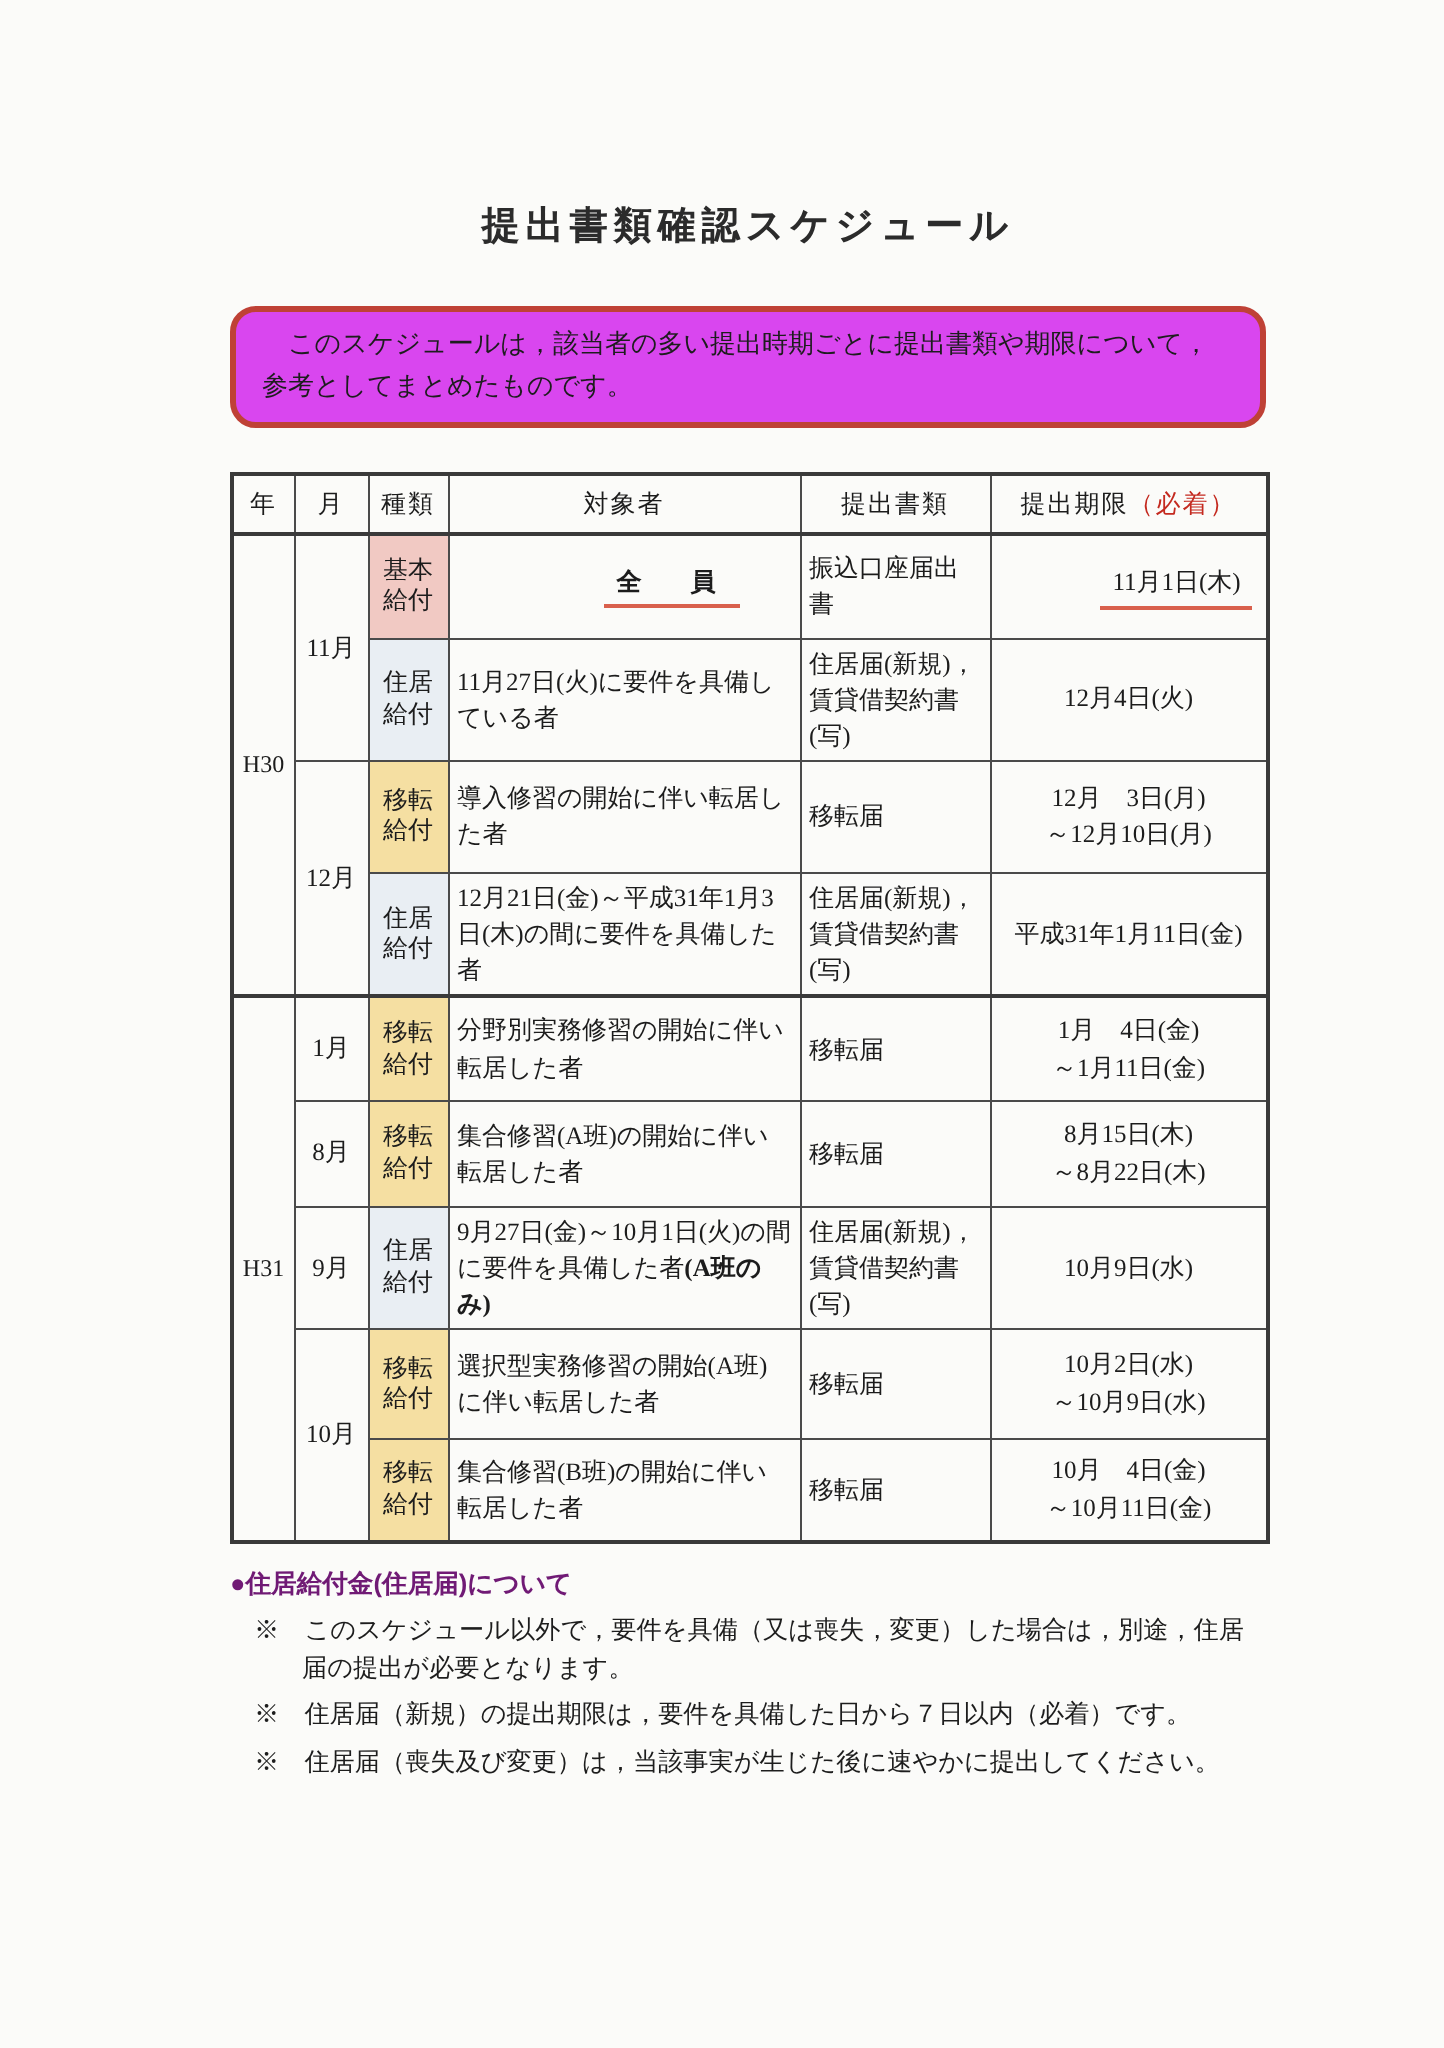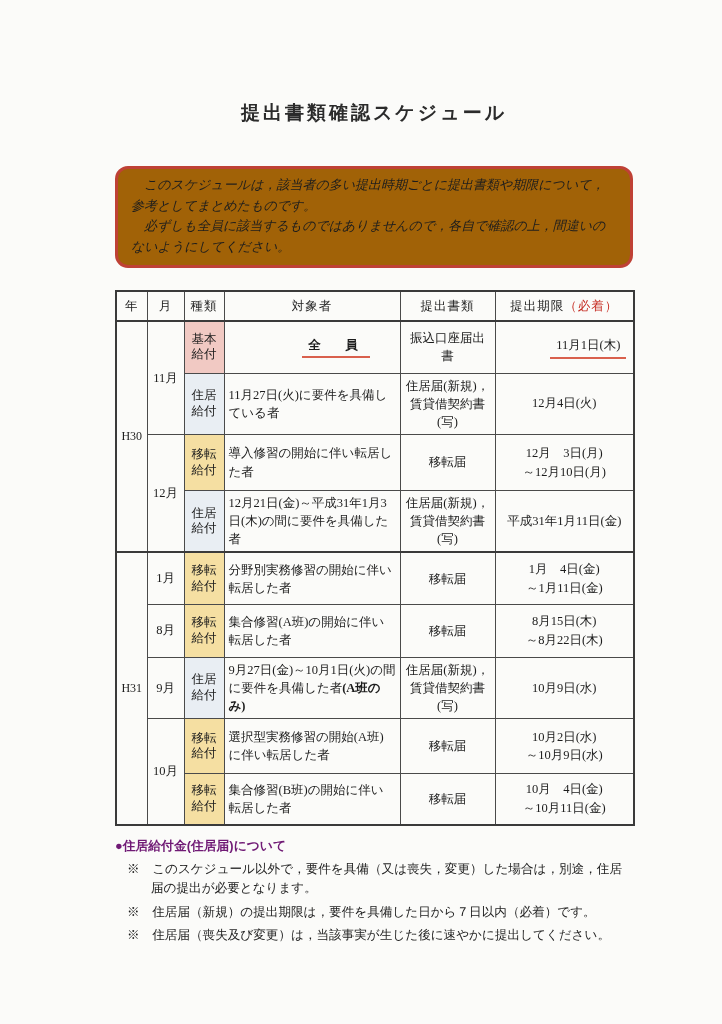--- a/index.html
+++ b/index.html
@@ -19,26 +19,25 @@
     text-align:center;
     font-family:"Liberation Sans","DejaVu Sans",sans-serif;
     font-size:19px;
     font-weight:600;
     letter-spacing:3px;
     color:#2b2b2b;
   }
 
   
   .notice-box{
-    margin-top:40px;
+    margin-top:27px;
     border:3px solid var(--accent_red);
     border-radius:13px;
     padding:6px 13px 8px 13px;
-    background:#a16207;
-    font-style:italic;
+    background:#d946ef;
   }
   .notice-box p{
     margin:0;
     font-size:13px;
     line-height:1.58;
     color:#1d1d1d;
   }
 
   
   table.schedule{
@@ -66,21 +65,21 @@
   tr.group-start td{border-top:2.5px solid var(--border_dark);}
 
   .year-cell{text-align:center;padding:0 1px;font-size:12px;margin-left:28px;}
   .month-cell{text-align:center;padding:0 2px;}
   .type-cell{text-align:center;line-height:1.25;padding:2px 3px;font-weight:500;}
   .type-basic{background:var(--type_basic_bg);}
   .type-housing{background:var(--type_housing_bg);}
   .type-relocation{background:var(--type_relocation_bg);}
   .target-cell{text-align:left;line-height:1.45;padding:3px 7px;}
   .target-cell.center{text-align:center;}
-  .doc-cell{text-align:center;line-height:1.45;white-space:pre-line;}
+  .doc-cell{line-height:1.45;white-space:pre-line;}
   .deadline-cell{text-align:center;line-height:1.5;white-space:pre-line;}
   .emph{font-weight:700;letter-spacing:6px;}
   .red-underline{
     border-bottom:2px solid var(--underline_red);
     padding:0 6px 2px 6px;
     display:inline-block;
     margin-left:48px;
   }
   .bold{font-weight:700;}
 
@@ -105,21 +104,20 @@
 </style>
 </head>
 <body>
 
 <div class="content">
 
   <div class="page-title">提出書類確認スケジュール</div>
 
   <div class="notice-box">
     <p>　このスケジュールは，該当者の多い提出時期ごとに提出書類や期限について，参考としてまとめたものです。</p>
-    <p>　必ずしも全員に該当するものではありませんので，各自で確認の上，間違いのないようにしてください。</p>
   </div>
 
   <table class="schedule">
     <colgroup>
       <col style="width:31px">
         <col style="width:37px">
         <col style="width:40px">
       <col style="width:176px">
         <col style="width:95px">
         <col style="width:139px">

